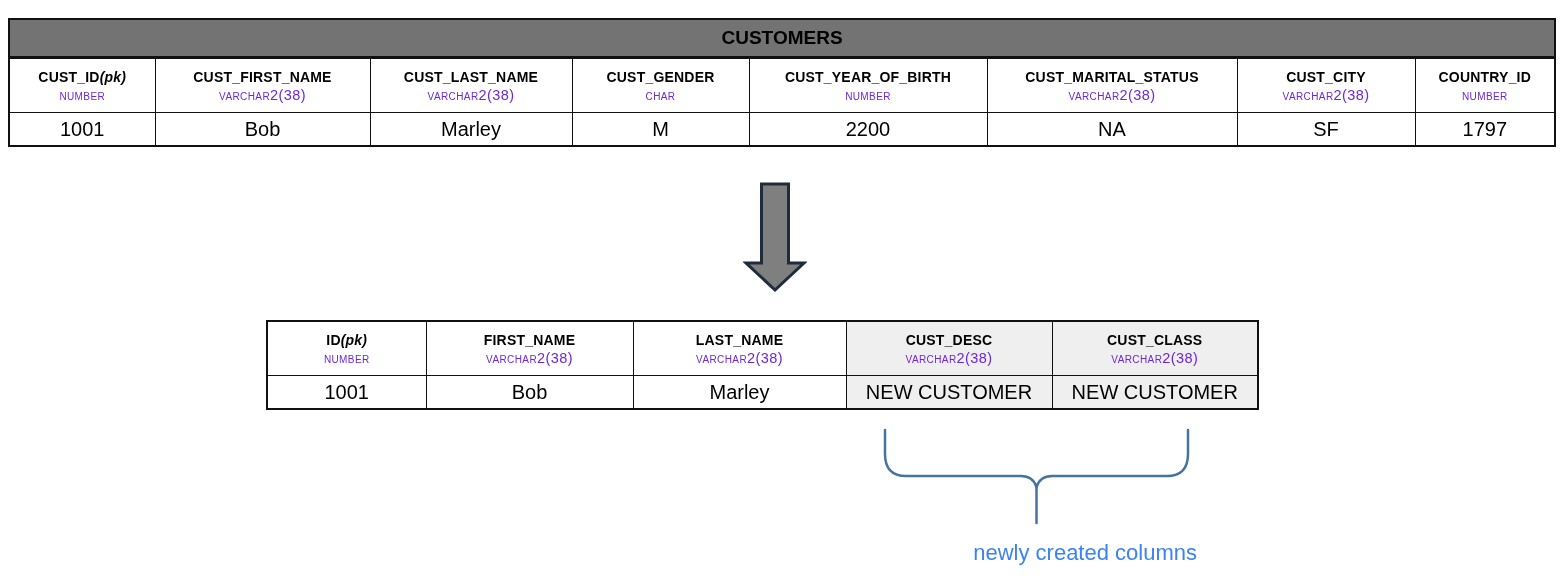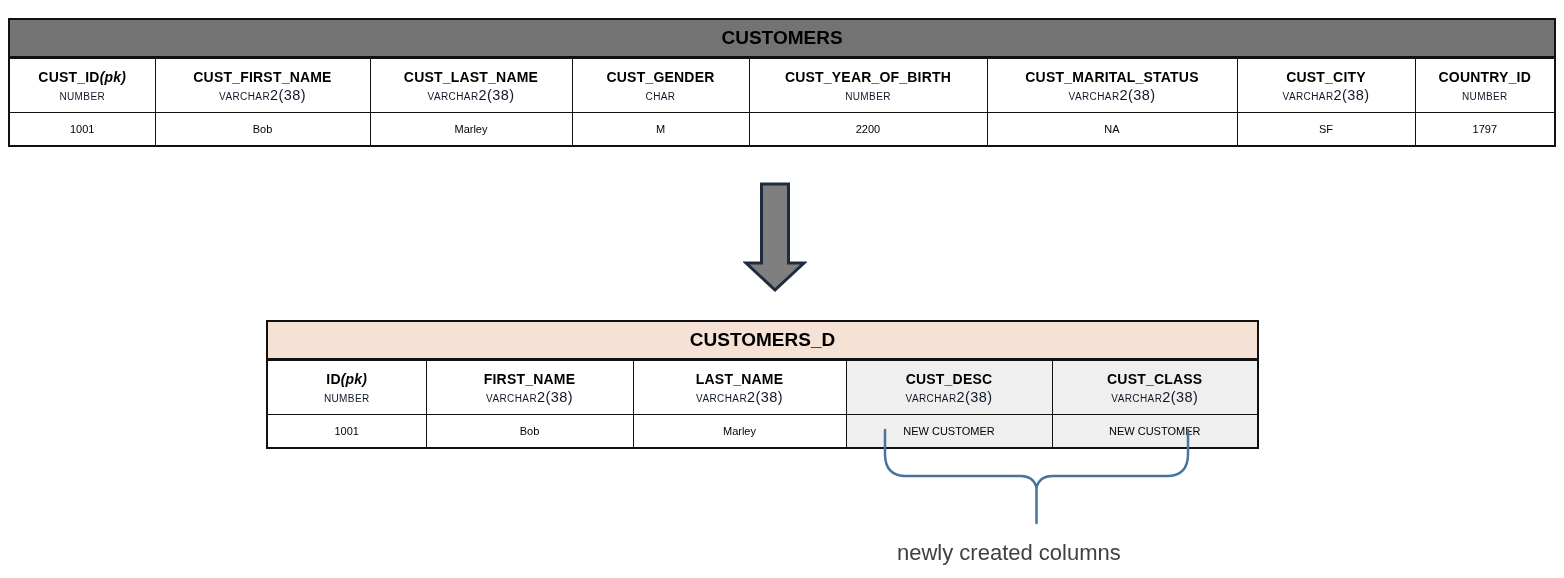--- a/index.html
+++ b/index.html
@@ -38,36 +38,36 @@
 
   tr.colhead td { height: 53px; background: #ffffff; }
   .cname { font-size: 14px; font-weight: bold; line-height: 1.45; letter-spacing: 0.2px; }
   .cname .pk { font-style: italic; }
   .ctype {
     font-size: 14.5px;
     line-height: 1.2;
     text-transform: lowercase;
     font-variant-caps: small-caps;
     letter-spacing: 0.4px;
-    color: #0f172a;
+    color: #6d28d9;
   }
 
-  tr.data td { height: 32px; font-size: 11px; background: #ffffff; }
+  tr.data td { height: 32px; font-size: 20px; background: #ffffff; }
   #tgt-table td.hl { background: #efefef; }
 
   
   .abs { position: absolute; }
   #annotation-label {
     position: absolute;
     left: 897px;
     top: 540px;
     width: 300px;
-    text-align: left;
+    text-align: right;
     font-size: 22px;
-    color: #404040;
+    color: #3b82f6;
   }
 </style>
 </head>
 <body>
 
 <div id="canvas">
 
   <table class="schema" id="src-table" style="left:8px; top:18px; width:1546px;">
     <colgroup>
       <col style="width:146px">
@@ -136,23 +136,20 @@
 
   <table class="schema" id="tgt-table" style="left:266px; top:320px; width:991px;">
     <colgroup>
       <col style="width:159px">
         <col style="width:207px">
         <col style="width:213px">
       <col style="width:206px">
         <col style="width:206px">
     </colgroup>
     <tbody>
-        <tr class="band">
-      <td colspan="5">CUSTOMERS_D</td>
-    </tr>
     <tr class="colhead">
       <td>
         <div class="cname"><span>ID</span><span class="pk">(pk)</span></div>
         <div class="ctype">NUMBER</div>
       </td>
       <td>
         <div class="cname"><span>FIRST_NAME</span><span class="pk"></span></div>
         <div class="ctype">VARCHAR2(38)</div>
       </td>
       <td>

